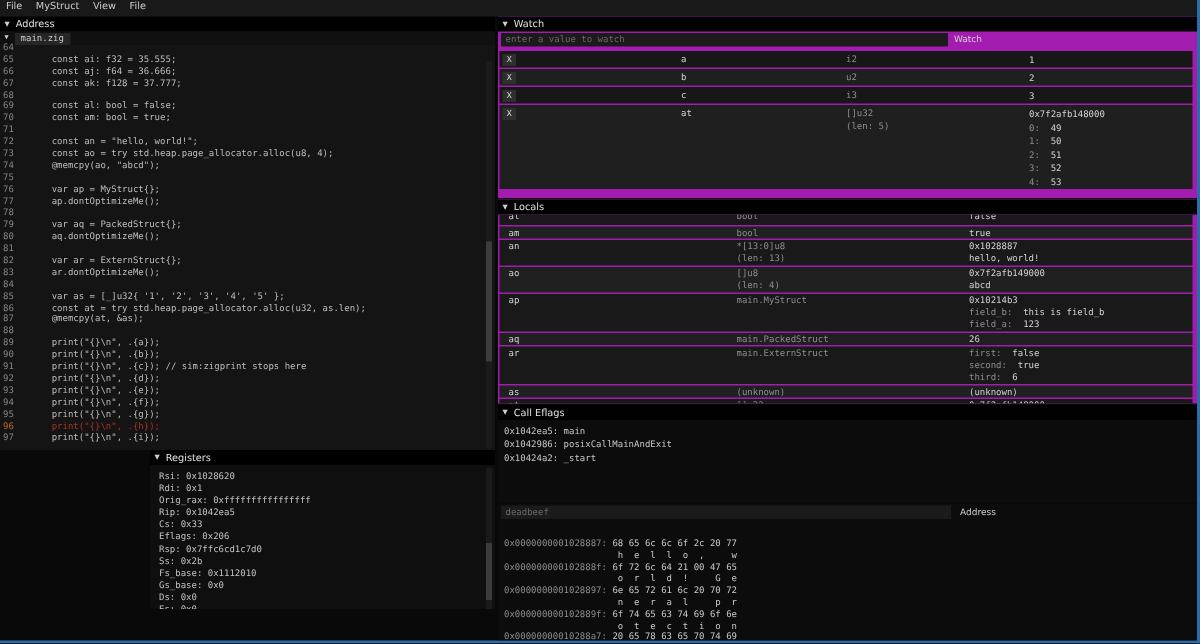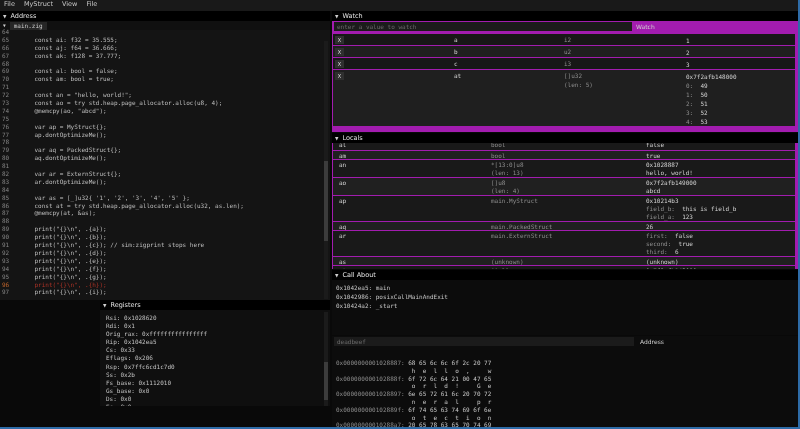--- a/index.html
+++ b/index.html
@@ -303,21 +303,21 @@
           <div class="lval">
             <div class="vline">0x7f2afb148000</div>
           </div>
         </div>
       </div>
   </section>
 
   <section class="panel" id="callstack">
     <div class="phdr">
       <span class="tri">▼</span>
-      <span>Call About</span>
+      <span>Call Eflags</span>
     </div>
     <div id="frames">
         <div class="frame">0x1042ea5: main</div>
         <div class="frame">0x1042986: posixCallMainAndExit</div>
         <div class="frame">0x10424a2: _start</div>
       </div>
   </section>
 
   <section class="panel" id="hex">
     <div class="inputrow">

